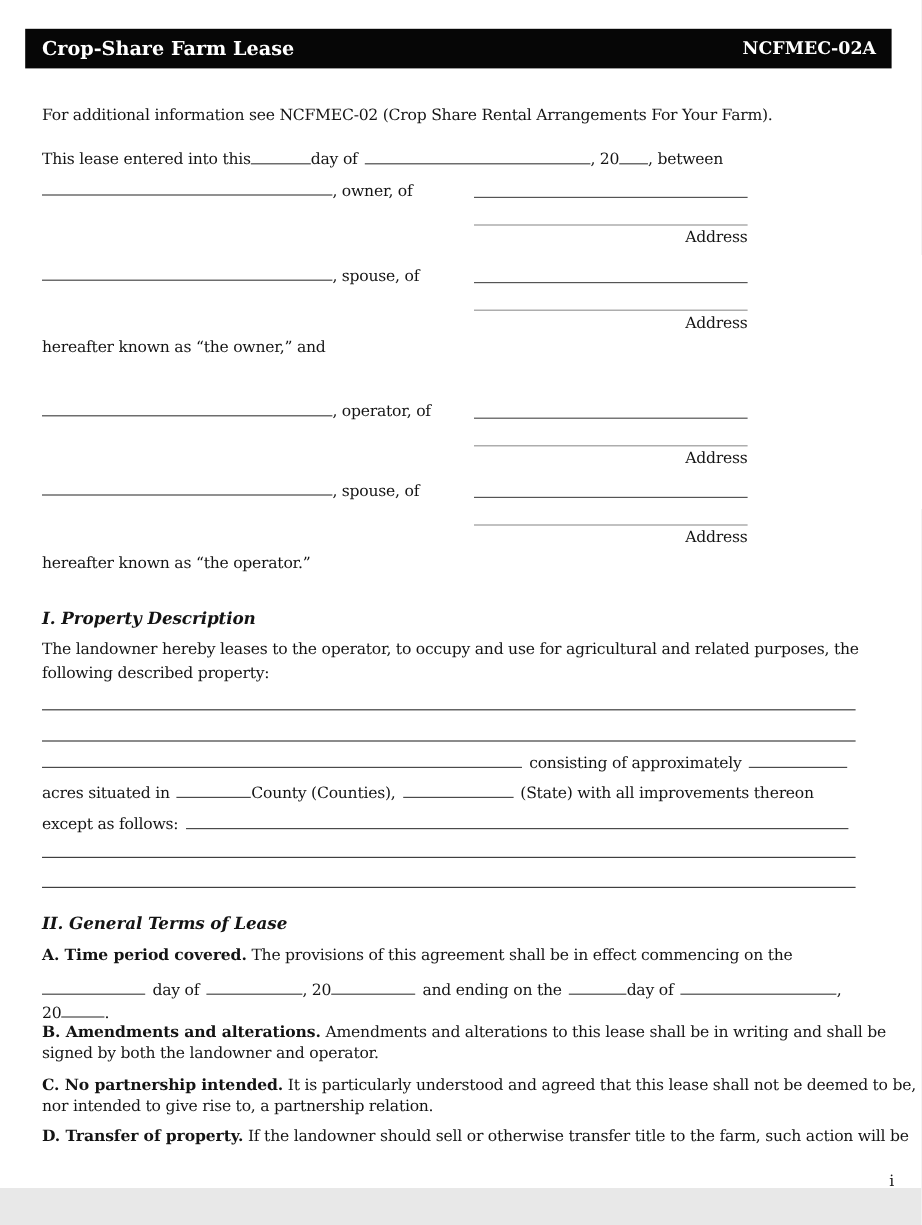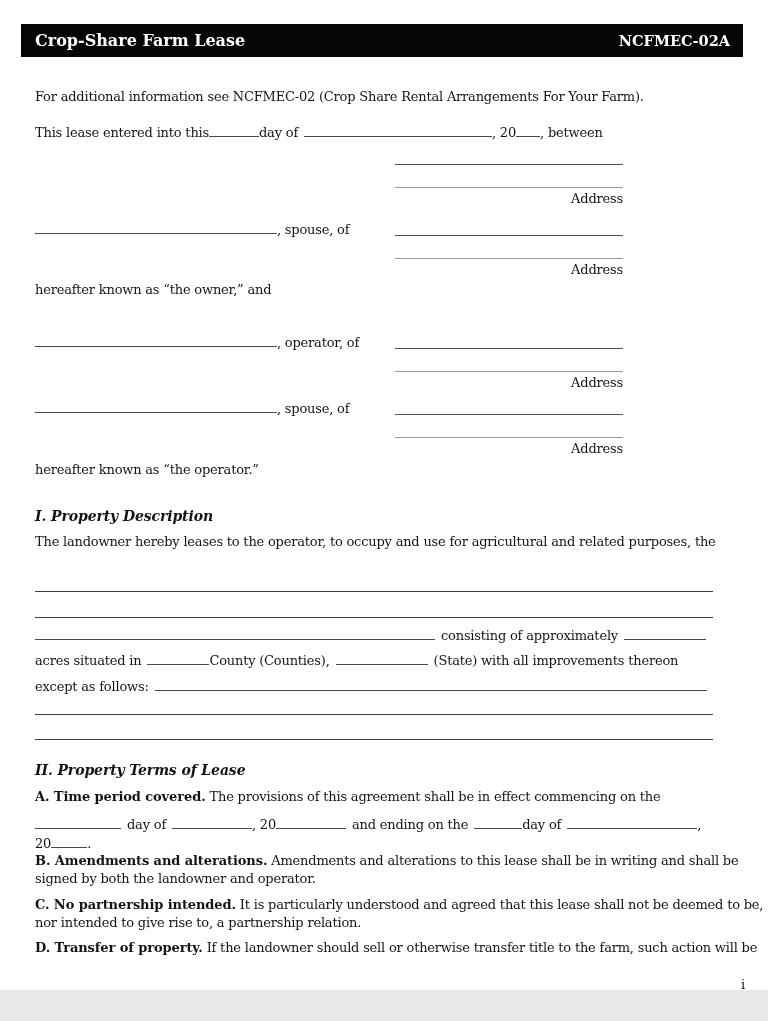--- a/index.html
+++ b/index.html
@@ -48,20 +48,21 @@
 
   <div class="bar">
     <span class="bar-title">Crop-Share Farm Lease</span>
     <span class="bar-code">NCFMEC-02A</span>
   </div>
 
   <div class="ln" style="left:35px; top:88px;">For additional information see NCFMEC-02 (Crop Share Rental Arrangements For Your Farm).</div>
 
   <div class="ln" style="left:35px; top:122px;"><span>This lease entered into this</span><span class="bl" style="width:50px;"></span><span>day of</span><span class="bl ml6" style="width:188px;"></span><span>, 20</span><span class="bl" style="width:24px;"></span><span>, between</span></div>
 
+  <div class="ln" style="left:35px; top:148px;"><span class="bl" style="width:242px;"></span><span>, owner, of</span></div>
   <div class="addr-line" style="top:148px;"></div>
   <div class="addr-line light" style="top:171px;"></div>
   <div class="addr-cap" style="top:190px;">Address</div>
 
   <div class="ln" style="left:35px; top:219px;"><span class="bl" style="width:242px;"></span><span>, spouse, of</span></div>
   <div class="addr-line" style="top:219px;"></div>
   <div class="addr-line light" style="top:242px;"></div>
   <div class="addr-cap" style="top:261px;">Address</div>
 
   <div class="ln" style="left:35px; top:281px;">hereafter known as “the owner,” and</div>
@@ -73,34 +74,35 @@
 
   <div class="ln" style="left:35px; top:398px;"><span class="bl" style="width:242px;"></span><span>, spouse, of</span></div>
   <div class="addr-line" style="top:398px;"></div>
   <div class="addr-line light" style="top:421px;"></div>
   <div class="addr-cap" style="top:440px;">Address</div>
 
   <div class="ln" style="left:35px; top:461px;">hereafter known as “the operator.”</div>
 
   <div class="ln hd" style="left:35px; top:507px;">I. Property Description</div>
   <div class="ln" style="left:35px; top:533px;">The landowner hereby leases to the operator, to occupy and use for agricultural and related purposes, the</div>
+  <div class="ln" style="left:35px; top:553px;">following described property:</div>
 
   <div class="rule" style="top:575px;"></div>
   <div class="rule" style="top:601px;"></div>
 
   <div class="ln" style="left:35px; top:625px;"><span class="bl mr6" style="width:400px;"></span><span>consisting of approximately</span><span class="bl ml6" style="width:82px;"></span></div>
 
   <div class="ln" style="left:35px; top:650px;"><span>acres situated in</span><span class="bl ml6" style="width:62px;"></span><span>County (Counties),</span><span class="bl ml6 mr6" style="width:92px;"></span><span>(State) with all improvements thereon</span></div>
 
   <div class="ln" style="left:35px; top:676px;"><span>except as follows:</span><span class="bl ml6" style="width:552px;"></span></div>
 
   <div class="rule" style="top:698px;"></div>
   <div class="rule" style="top:723px;"></div>
 
-  <div class="ln hd" style="left:35px; top:761px;">II. Property Terms of Lease</div>
+  <div class="ln hd" style="left:35px; top:761px;">II. General Terms of Lease</div>
 
   <div class="ln" style="left:35px; top:788px;"><b>A. Time period covered.</b> <span>The provisions of this agreement shall be in effect commencing on the</span></div>
 
   <div class="ln" style="left:35px; top:814px;"><span class="bl mr6" style="width:86px;"></span><span>day of</span><span class="bl ml6" style="width:80px;"></span><span>, 20</span><span class="bl mr6" style="width:70px;"></span><span>and ending on the</span><span class="bl ml6" style="width:48px;"></span><span>day of</span><span class="bl ml6" style="width:130px;"></span><span>,</span></div>
 
   <div class="ln" style="left:35px; top:833px;"><span>20</span><span class="bl" style="width:36px;"></span><span>.</span></div>
 
   <div class="ln" style="left:35px; top:852px;"><b>B. Amendments and alterations.</b> <span>Amendments and alterations to this lease shall be in writing and shall be</span></div>
   <div class="ln" style="left:35px; top:870px;">signed by both the landowner and operator.</div>
 

